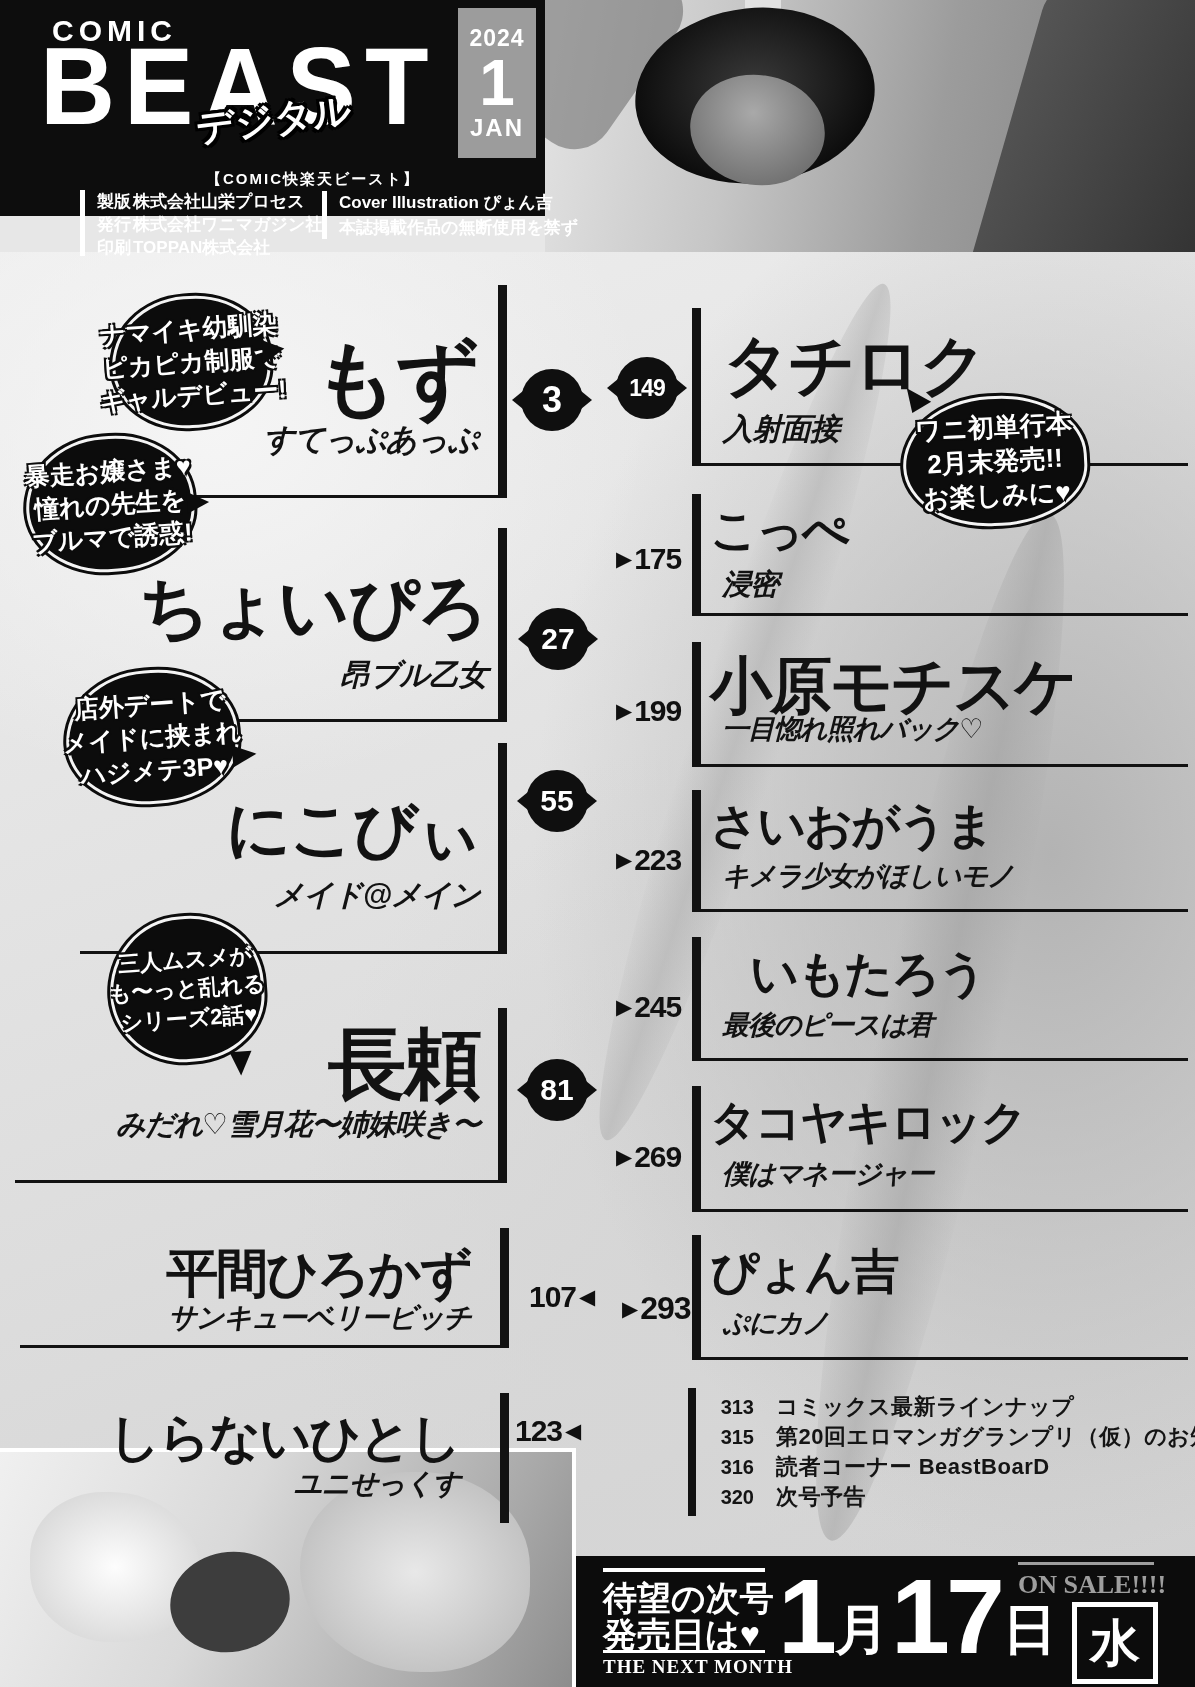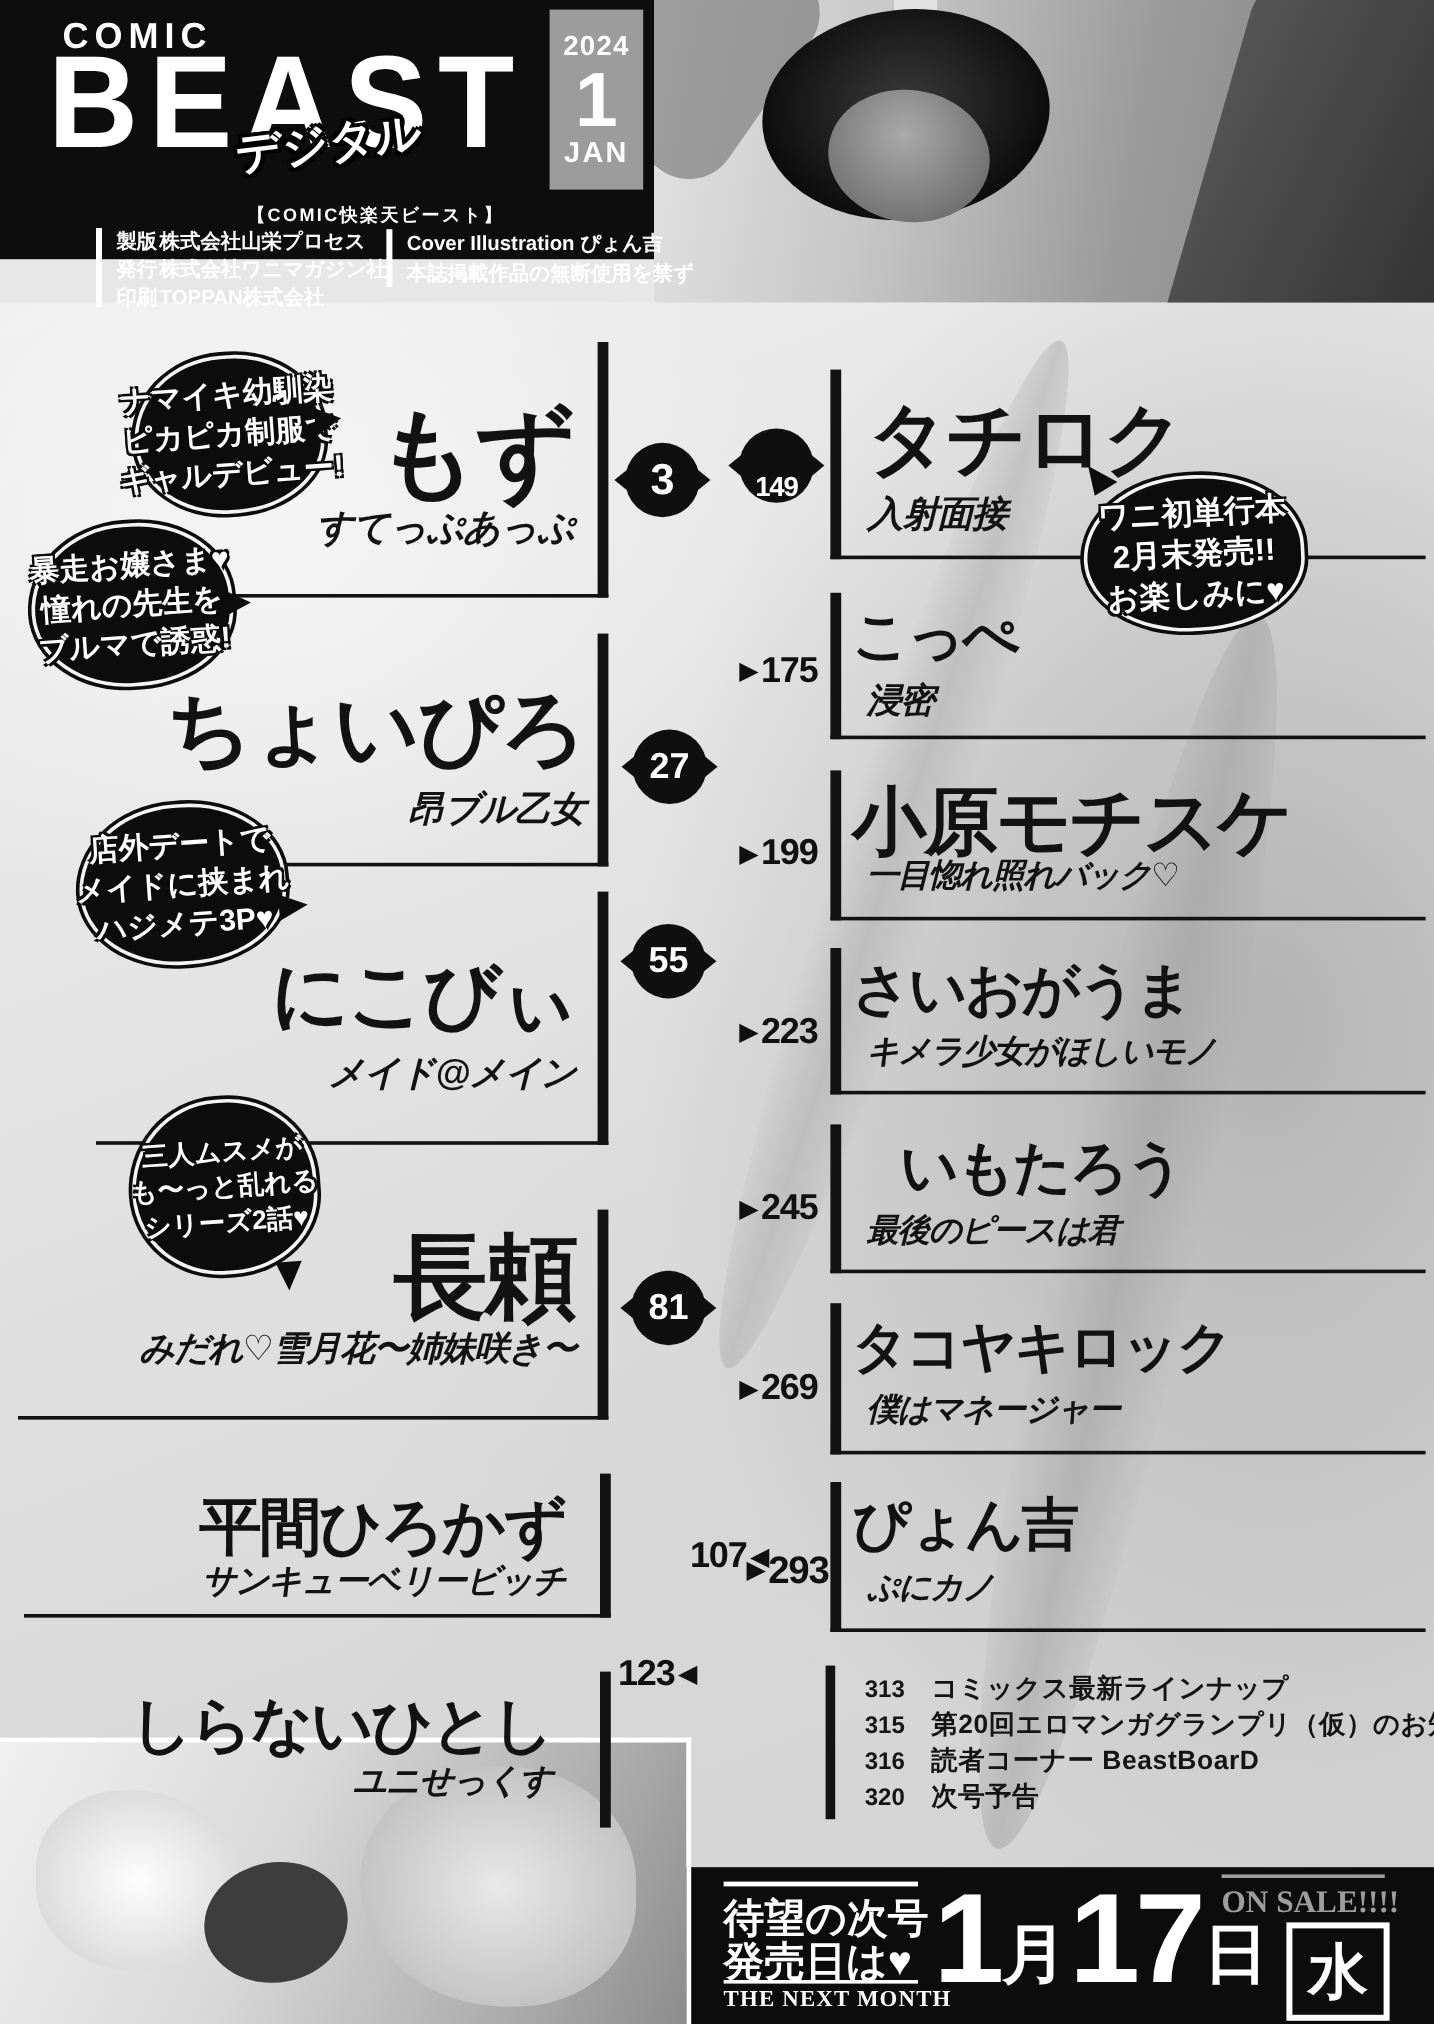--- a/index.html
+++ b/index.html
@@ -159,42 +159,42 @@
     <div class="pgc" style="left:526px;top:1059px;">
         <span class="pgn s2">81</span>
       </div>
   </div>
 
   <div>
     <div class="rv" style="left:500px;top:1228px;height:120px;"></div>
     <div class="rh" style="left:20px;top:1345px;width:489px;"></div>
     <div class="au" style="right:724px;top:1247px;font-size:52px;">平間ひろかず</div>
     <div class="ti" style="right:724px;top:1304px;font-size:28px;">サンキューベリービッチ</div>
-    <div class="pga" style="left:529px;top:1280px;margin-left:46px;">
+    <div class="pga" style="left:529px;top:1280px;">
         <span>107</span>
         <span class="ar">◀</span>
       </div>
   </div>
 
   <div>
     <div class="rv" style="left:500px;top:1393px;height:130px;"></div>
     <div class="au" style="right:735px;top:1412px;font-size:51px;">しらないひとし</div>
     <div class="ti" style="right:735px;top:1470px;font-size:28px;margin-left:48px;">ユニせっくす</div>
-    <div class="pga" style="left:515px;top:1378px;">
+    <div class="pga" style="left:515px;top:1414px;">
         <span>123</span>
         <span class="ar">◀</span>
       </div>
   </div>
 
   <div>
     <div class="rv" style="left:692px;top:308px;height:158px;"></div>
     <div class="rh" style="left:692px;top:463px;width:496px;"></div>
     <div class="au" style="left:723px;top:332px;font-size:66px;">タチロク</div>
     <div class="ti" style="left:723px;top:414px;font-size:30px;">入射面接</div>
-    <div class="pgc" style="left:616px;top:357px;align-items:flex-end;">
+    <div class="pgc" style="left:616px;top:357px;">
         <span class="pgn s3">149</span>
       </div>
   </div>
 
   <div>
     <div class="rv" style="left:692px;top:494px;height:122px;"></div>
     <div class="rh" style="left:692px;top:613px;width:496px;"></div>
     <div class="au" style="left:710px;top:506px;font-size:47px;">こっぺ</div>
     <div class="ti" style="left:722px;top:570px;font-size:29px;">浸密</div>
     <div class="pga" style="left:616px;top:542px;">

